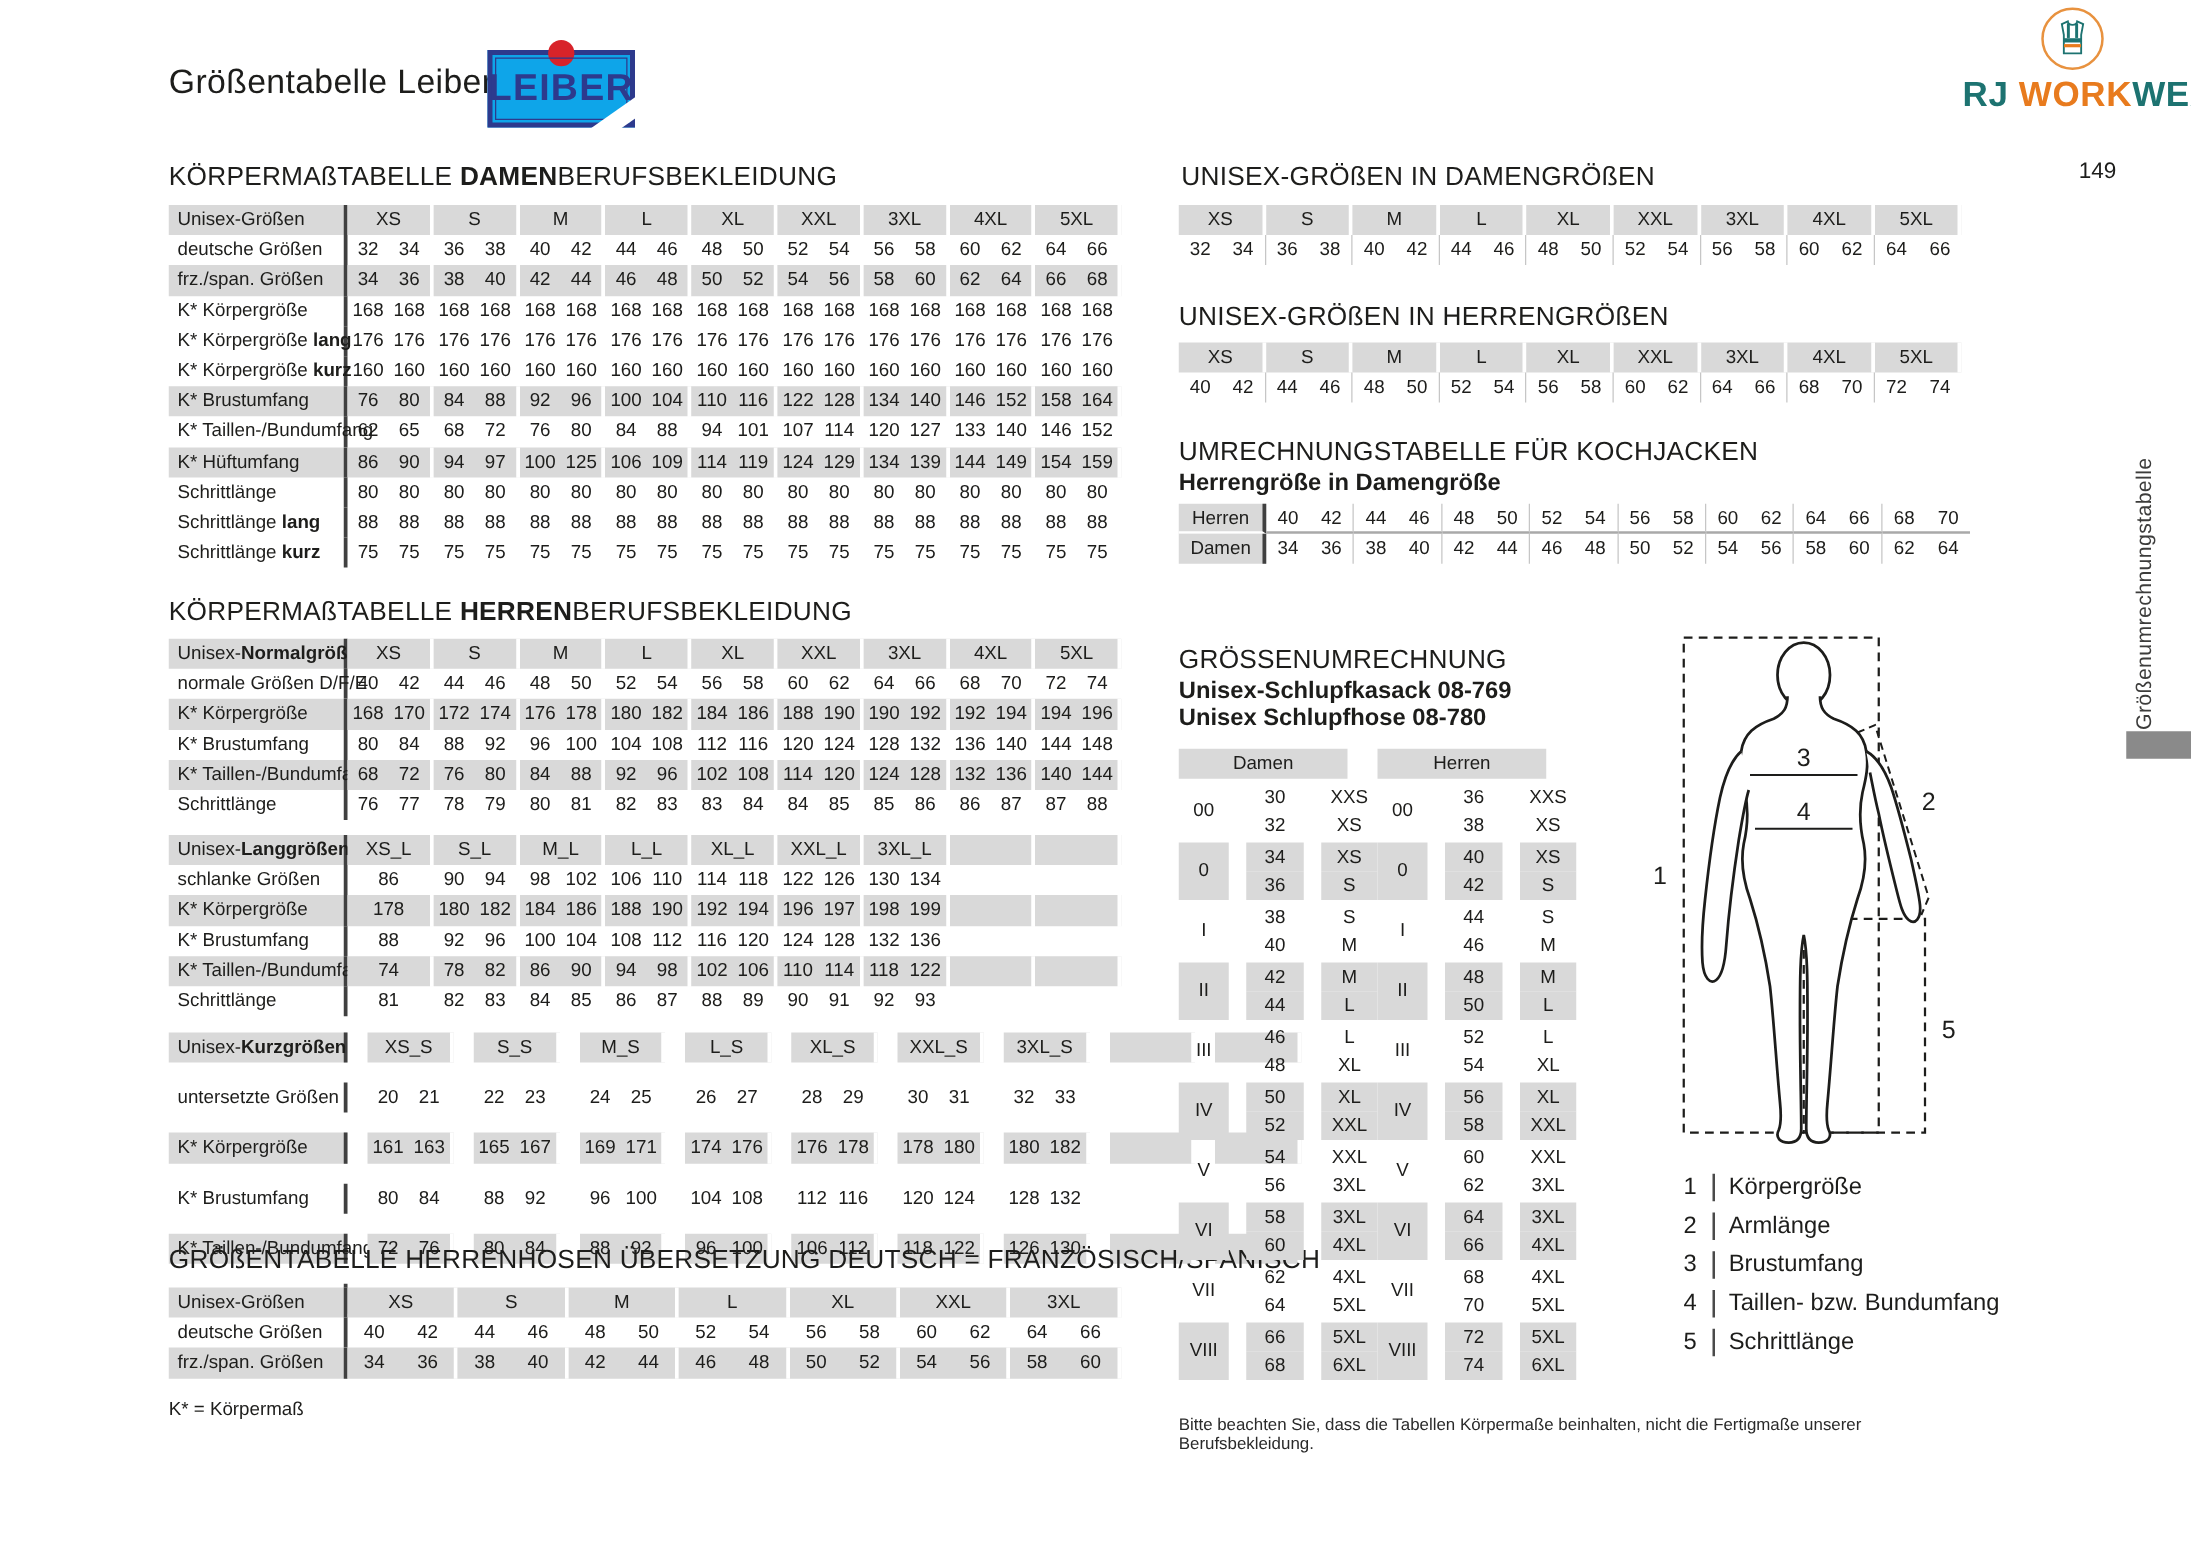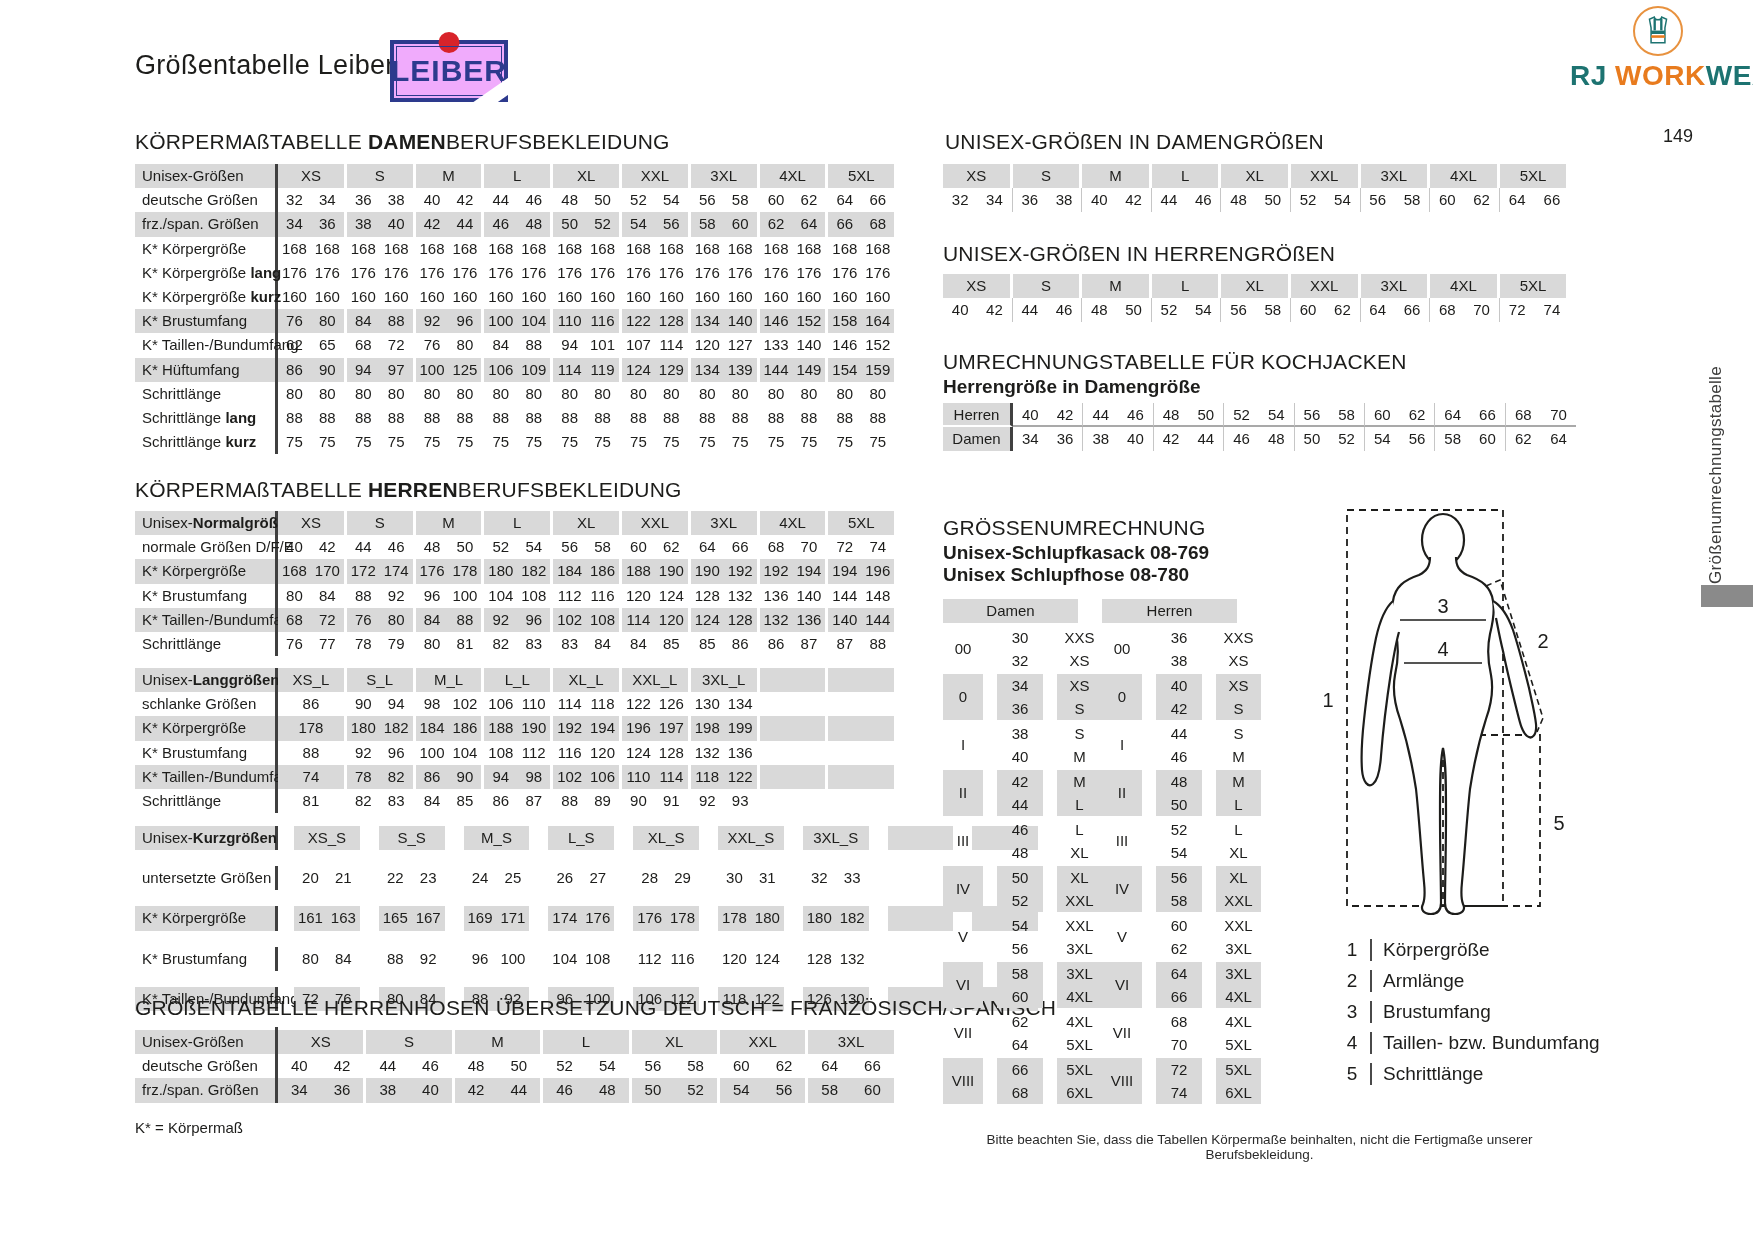--- a/index.html
+++ b/index.html
@@ -1,21 +1,21 @@
 <!DOCTYPE html>
 <html><head>
 <meta charset="utf-8">
 <style>
   html,body{margin:0;padding:0}
   body{width:1753px;height:1240px;position:relative;background:#fff;overflow:hidden;
        font-family:"Liberation Sans",sans-serif;color:#1d1d1b;}
   .abs{position:absolute}
   
   .page-title{left:135px;top:50px;font-size:27px;letter-spacing:.3px}
-  .leiber{left:390px;top:40px;width:118px;height:62px;border:4px solid #2d3a8d;box-sizing:border-box;background:#f0abfc}
+  .leiber{left:390px;top:40px;width:118px;height:62px;border:4px solid #2d3a8d;box-sizing:border-box;background:#0ea5e9}
   .leiber .inner{position:absolute;inset:2px;border:1px solid #2d3a8d;display:flex;align-items:center;justify-content:center;
                  font-size:30px;font-weight:700;letter-spacing:1px;color:#2d3a8d}
   .leiber .dot{position:absolute;left:50%;top:-12px;transform:translateX(-50%);width:21px;height:21px;border-radius:50%;background:#d8232a}
   .leiber .cut{position:absolute;right:-14px;bottom:-8px;width:56px;height:14px;background:#fff;transform:rotate(-35deg)}
   .rj-circle{left:1633px;top:6px;width:46px;height:46px;border:2px solid #e8923f;border-radius:50%;display:flex;align-items:center;justify-content:center}
   .rj-text{left:1570px;top:60px;width:182px;font-size:28px;font-weight:800;letter-spacing:.5px;white-space:nowrap}
   .rj-text .t{color:#1d7371}.rj-text .o{color:#e87b1e}
   .page-num{left:1648px;top:126px;width:60px;font-size:18px;text-align:center}
   .side-tab-text{left:1706px;top:366px;height:218px;writing-mode:vertical-rl;transform:rotate(180deg);
                  font-size:17px;color:#3c3c3b;letter-spacing:.3px;white-space:nowrap}
@@ -45,21 +45,21 @@
   .conv .grp div{text-align:center;line-height:23px}
   .conv .grp .rom{grid-row:1/3;line-height:46px}
   .conv .grp.sh div{background:#d9d9d9}
   
   .legend{left:1345px;top:940px;display:flex;flex-direction:column;gap:11px;font-size:19px}
   .leg-item{display:flex;align-items:center;height:20px}
   .leg-item .num{width:14px;text-align:center}
   .leg-item .bar{width:2px;height:22px;background:#4a4a4a;margin:0 11px}
   
   .foot-left{left:135px;top:1119px;font-size:15px}
-  .foot-right{left:943px;top:1132px;width:633px;font-size:13.5px;text-align:center;color:#2a2a2a}
+  .foot-right{left:943px;top:1132px;width:633px;font-size:13.5px;text-align:left;color:#2a2a2a}
   .diagram{left:1300px;top:500px;width:290px;height:470px}
 </style>
 </head>
 <body>
 
 <div class="abs page-title">Größentabelle Leiber</div>
 <div class="abs leiber">
   <span class="dot"></span>
   <span class="inner">LEIBER</span>
   <span class="cut"></span>

